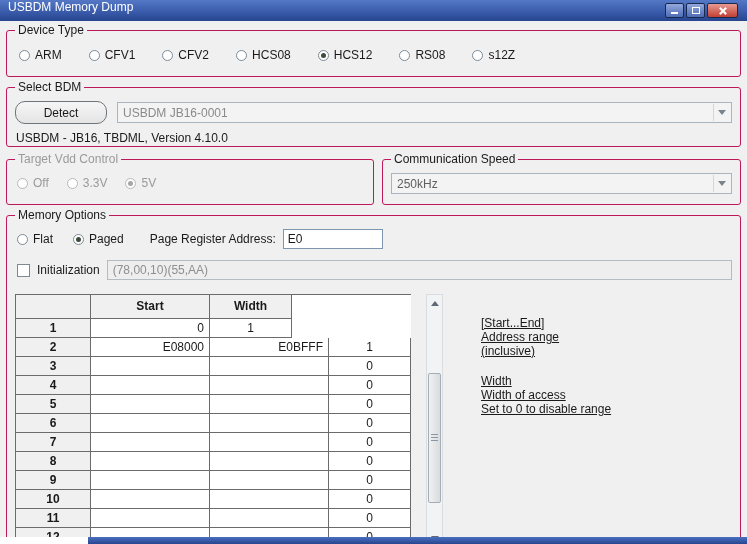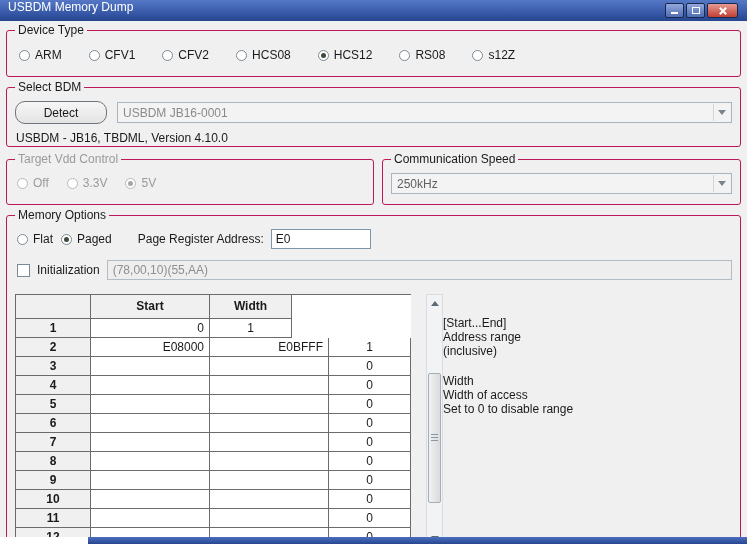--- a/index.html
+++ b/index.html
@@ -63,21 +63,21 @@
   
   .two-col { display:flex; gap:8px; margin-top:12px;align-items:flex-end; }
   .gb-vdd { width:368px; height:46px; }
   .gb-vdd .radio-row { display:flex; gap:18px; padding:16px 0 0 10px; }
   .gb-speed { flex:1; height:46px; }
   .gb-speed .combo { margin:13px 8px 0 8px; }
 
   
   .gb-memory { margin-top:10px; height:336px; }
   .mem-row-a { display:flex; align-items:center; padding:13px 0 0 10px; }
-  .mem-row-a .radio-row { display:flex; gap:8px; }
+  .mem-row-a .radio-row { display:flex; gap:20px; }
   .page-reg-label { margin-left:26px; }
   .page-reg-input { margin-left:7px; width:100px; height:20px; border:1px solid #7c96ad;
     background:#fff; font-family:"Liberation Sans", sans-serif; font-size:12px; padding:0 4px; color:#1a1a1a; }
   .mem-row-b { display:flex; align-items:center; gap:7px; padding:11px 8px 0 10px; }
   .init-field { flex:1; height:20px; border:1px solid #b4bcc3; background:#eeeeee;
     display:flex; align-items:center; padding:0 5px; color:#8f8f8f; }
 
   
   .mem-row-c { display:flex; align-items:flex-start; margin:14px 0 0 8px; }
   .grid { border-top:1px solid #6b6b6b; border-left:1px solid #6b6b6b; background:#fff; flex:0 0 auto; }
@@ -98,21 +98,21 @@
   .sb-btn.up { top:0; } .sb-btn.down { bottom:0; }
   .tri-up-s { width:0; height:0; border:4px solid transparent; border-bottom:5px solid #5f6a74; margin-top:-4px; }
   .tri-down-s { width:0; height:0; border:4px solid transparent; border-top:5px solid #5f6a74; margin-bottom:-4px; }
   .sb-thumb { position:absolute; left:1px; right:1px; top:78px; height:130px;
     background:linear-gradient(90deg,#f1f1f1,#d9dbdd); border:1px solid #a3aeb9; border-radius:2px;
     display:flex; align-items:center; justify-content:center; }
   .grip { width:7px; height:8px;
     background:repeating-linear-gradient(to bottom,#8a96a2 0,#8a96a2 1px,transparent 1px,transparent 3px); }
 
   
-  .help-col { padding-top:22px; }
+  .help-col { margin-left:38px; padding-top:22px;text-decoration:underline; }
   .help-line { line-height:14px; color:#1a1a1a; }
   .help-line.blank { height:16px; }
 
   
   .bottom-edge { position:absolute; bottom:0; left:0; right:0; height:7px; display:flex; }
   .be-white { width:88px; background:#ffffff; }
   .be-blue { flex:1; background:linear-gradient(#4a70c0,#27458f); }
 </style>
 </head>
 <body>

